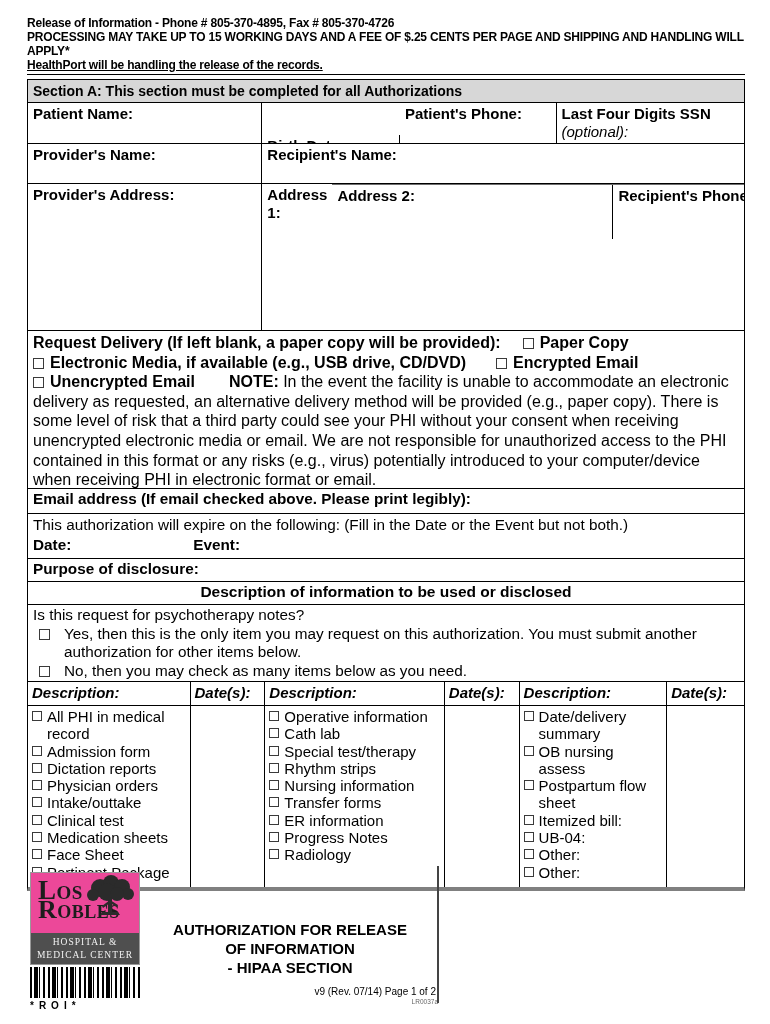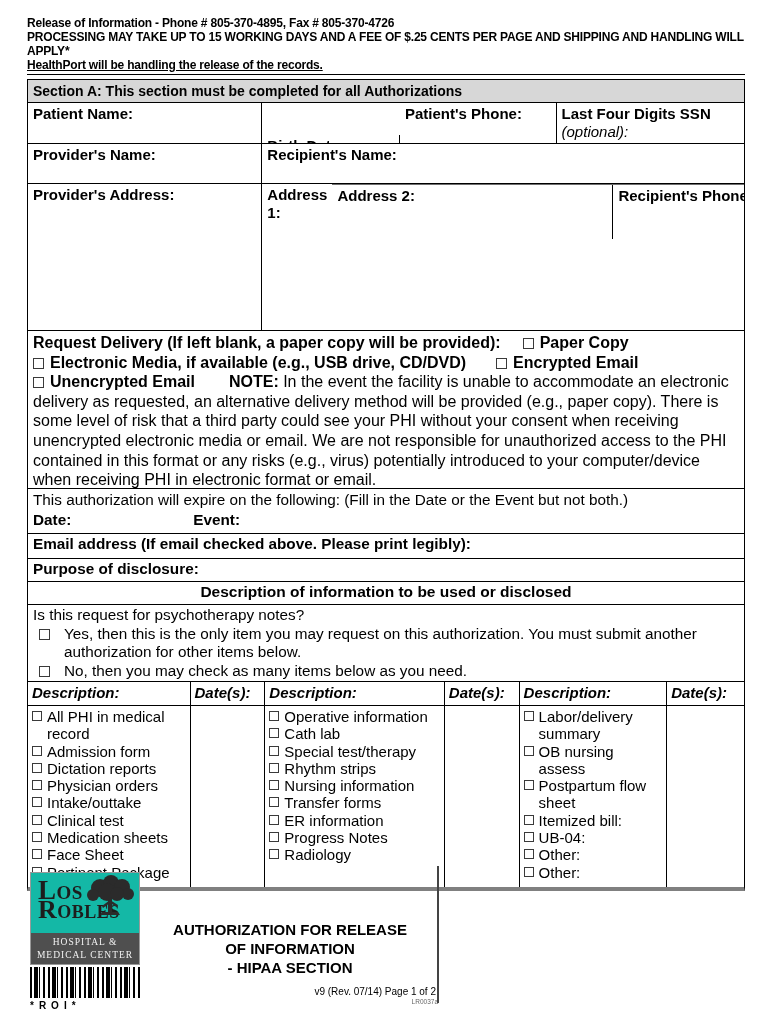--- a/index.html
+++ b/index.html
@@ -75,21 +75,21 @@
   .items-head .cell, .items-body .cell { padding:2px 4px; }
   .w-d1 { width:163px; } .w-t1 { width:75px; }
   .w-d2 { width:180px; } .w-t2 { width:75px; }
   .w-d3 { width:148px; } .w-t3 { width:77px; }
   .items-body { height:182px; }
   .item { display:flex; gap:5px; font-size:15px; line-height:17.3px; }
   .item .cb { width:10px; height:10px; margin-top:3px; margin-right:0; }
 
   
   .logo { position:absolute; left:30px; top:872px; width:110px; height:93px;
-          border:1px solid #999; background:#14b8a6; }
+          border:1px solid #999; background:#ec4899; }
   .logo-name { font-family:"Liberation Serif", serif; font-weight:bold; color:#1d1d1d;
                font-variant:small-caps; padding:4px 0 0 7px; line-height:26px; letter-spacing:0.5px; }
   .logo-name .l1 { font-size:27px; display:block; }
   .logo-name .l2 { font-size:26px; display:block; margin-top:-6px; }
   .logo-band { position:absolute; bottom:0; left:0; width:100%; height:31px; background:#4f4f4f;
                color:#f2f2f2; text-align:center; font-family:"Liberation Serif", serif;
                font-size:9.5px; letter-spacing:1px; line-height:13px; padding-top:3px; }
   .tree { position:absolute; right:1px; top:1px; }
 
   .barcode { position:absolute; left:30px; top:967px; width:112px; height:31px;
@@ -177,31 +177,31 @@
       <div class="row">
         <div class="cell delivery" style="width:718px">
           <span class="b">Request Delivery (If left blank, a paper copy will be provided):</span><span class="sp sp1"></span><span class="cb"></span><span class="b">Paper Copy</span><br>
           <span class="cb"></span><span class="b">Electronic Media, if available (e.g., USB drive, CD/DVD)</span><span class="sp sp2"></span><span class="cb"></span><span class="b">Encrypted Email</span><br>
           <span class="cb"></span><span class="b">Unencrypted Email</span><span class="sp sp3"></span><span class="b">NOTE:</span>
           <span>In the event the facility is unable to accommodate an electronic delivery as requested, an alternative delivery method will be provided (e.g., paper copy).  There is some level of risk that a third party could see your PHI without your consent when receiving unencrypted electronic media or email. We are not responsible for unauthorized access to the PHI contained in this format or any risks (e.g., virus) potentially introduced to your computer/device when receiving PHI in electronic format or email.</span>
         </div>
       </div>
 
       <div class="row">
+        <div class="cell email-row" style="width:718px">
+          <span>Email address (If email checked above. Please print legibly):</span>
+        </div>
+      </div>
+
+      <div class="row">
         <div class="cell expire-row" style="width:718px">
           <div>This authorization will expire on the following: (Fill in the Date or the Event but not both.)</div>
           <div>
             <span class="date-lbl">Date:</span><span></span><span class="event-lbl">Event:</span><span></span>
           </div>
-        </div>
-      </div>
-
-      <div class="row">
-        <div class="cell email-row" style="width:718px">
-          <span>Email address (If email checked above. Please print legibly):</span>
         </div>
       </div>
 
       <div class="row">
         <div class="cell purpose-row" style="width:718px">
           <span>Purpose of disclosure:</span>
         </div>
       </div>
 
       <div class="row">
@@ -325,21 +325,21 @@
             <div class="item">
               <span class="cb"></span>
               <span>Radiology</span>
             </div>
           </div>
         <div class="cell w-t2"></div>
         <div class="cell w-d3">
 
             <div class="item">
               <span class="cb"></span>
-              <span>Labor/delivery summary</span>
+              <span>Date/delivery summary</span>
             </div>
 
             <div class="item">
               <span class="cb"></span>
               <span>OB nursing assess</span>
             </div>
 
             <div class="item">
               <span class="cb"></span>
               <span>Postpartum flow sheet</span>

